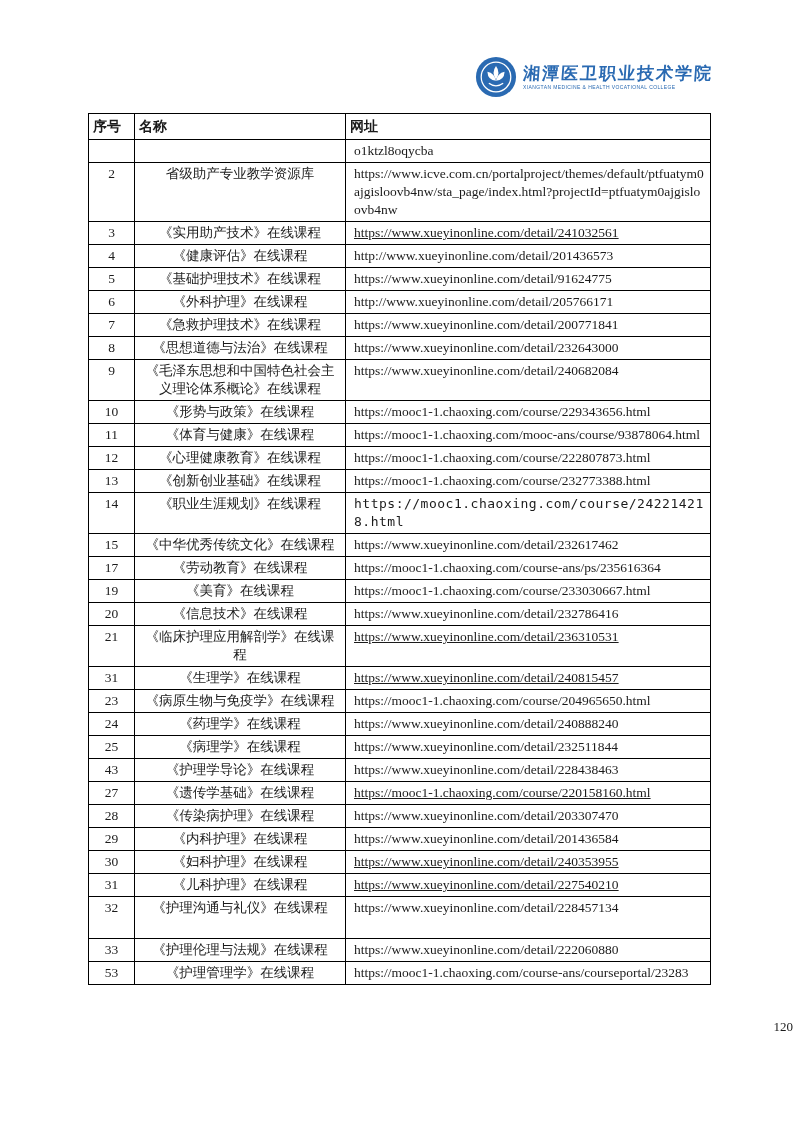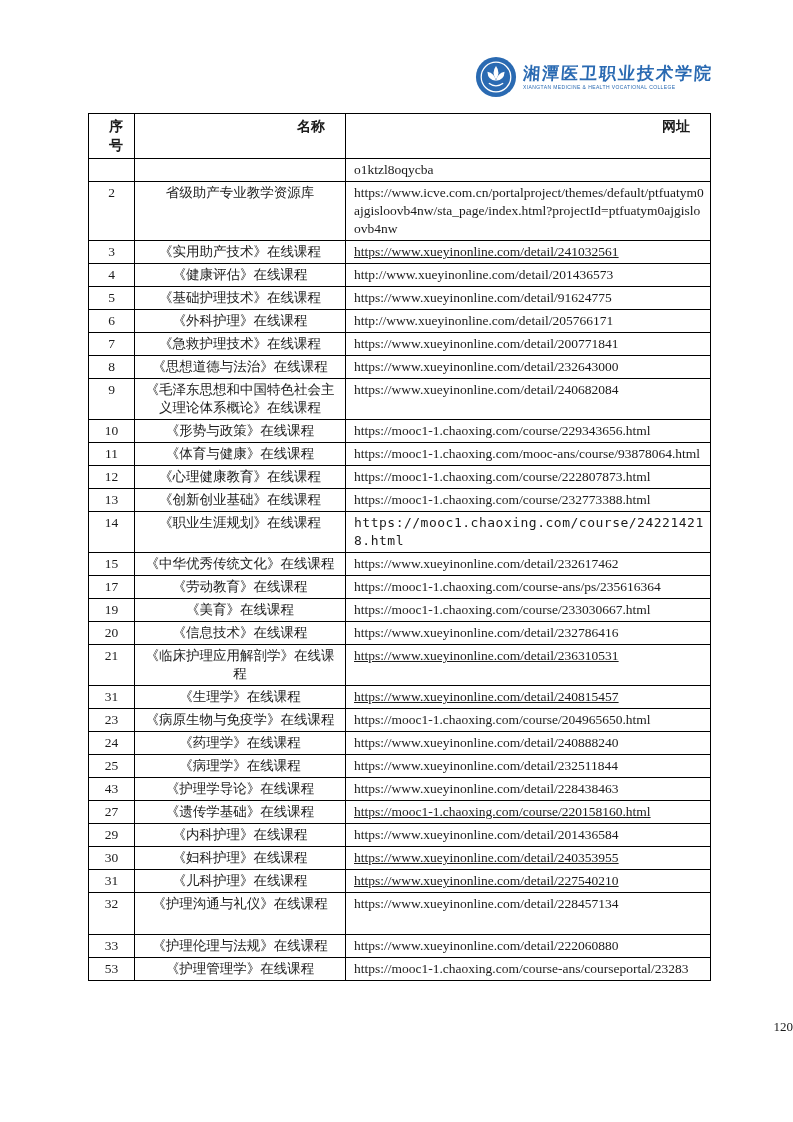--- a/index.html
+++ b/index.html
@@ -42,22 +42,22 @@
     left: 88px;
     top: 113px;
     width: 622px;
     border-collapse: collapse;
     table-layout: fixed;
   }
   .course-table th, .course-table td { border: 1px solid #000; vertical-align: top; }
   .course-table th {
     font-size: 14px;
     font-weight: bold;
-    text-align: right;
-    padding: 3px 20px;
+    text-align: left;
+    padding: 3px 4px;
     line-height: 19px;
   }
   .course-table td {
     font-size: 13.5px;
     line-height: 18px;
     padding: 2px 5px;
   }
   td.c-num { text-align: center; }
   td.c-name { text-align: center; }
   td.c-url { text-align: left; word-break: break-all; padding-left: 8px; }
@@ -228,20 +228,25 @@
         <td class="c-num">43</td>
         <td class="c-name">《护理学导论》在线课程</td>
         <td class="c-url"><span class="">https://www.xueyinonline.com/detail/228438463</span></td>
       </tr>
       <tr>
         <td class="c-num">27</td>
         <td class="c-name">《遗传学基础》在线课程</td>
         <td class="c-url"><span class="u ">https://mooc1-1.chaoxing.com/course/220158160.html</span></td>
       </tr>
       <tr>
+        <td class="c-num">28</td>
+        <td class="c-name">《传染病护理》在线课程</td>
+        <td class="c-url"><span class="">https://www.xueyinonline.com/detail/203307470</span></td>
+      </tr>
+      <tr>
         <td class="c-num">29</td>
         <td class="c-name">《内科护理》在线课程</td>
         <td class="c-url"><span class="">https://www.xueyinonline.com/detail/201436584</span></td>
       </tr>
       <tr>
         <td class="c-num">30</td>
         <td class="c-name">《妇科护理》在线课程</td>
         <td class="c-url"><span class="u ">https://www.xueyinonline.com/detail/240353955</span></td>
       </tr>
       <tr>

